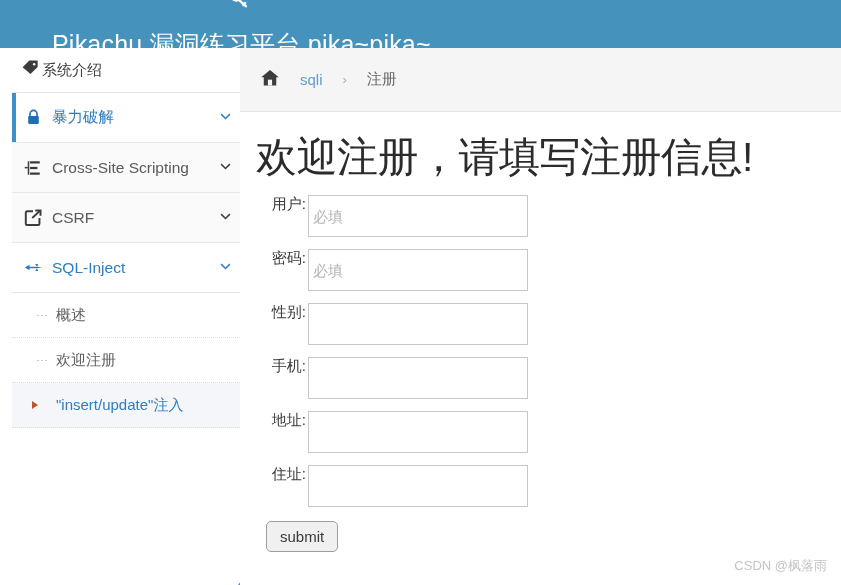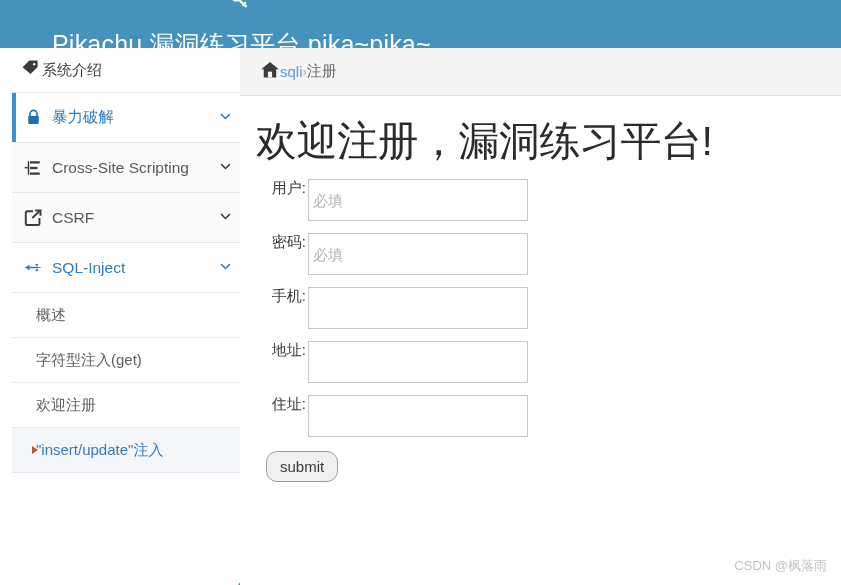--- a/index.html
+++ b/index.html
@@ -79,21 +79,21 @@
   
   .sub-list { position: relative; }
   .sub-item {
     position: relative;
     height: 45px;
     display: flex; align-items: center;
     border-bottom: 1px dotted #dcdcdc;
     background: #ffffff;
   }
   .sub-item .s-label {
-    margin-left: 24px;
+    margin-left: 44px;
     font-size: 15px;
     color: #5e5e5e;
     white-space: nowrap;
   }
   .sub-item.current { background: #f4f6fa; }
   .sub-item.current .s-label { color: #2e7dc1; }
   .sub-bullet {
     position: absolute; left: 20px; top: 50%;
     transform: translateY(-50%);
     width: 0; height: 0;
@@ -131,26 +131,26 @@
     border-bottom: 22px solid transparent;
   }
 
   
   .main {
     position: absolute; left: 240px; top: 48px;
     width: 601px; height: 537px;
     background: #ffffff;
   }
   .breadcrumb {
-    height: 48px;
+    height: 64px;
     background: #f5f5f5;
     border-bottom: 1px solid #e4e4e4;
     display: flex; align-items: center;
     padding-left: 20px;
-    gap: 0;
+    gap: 20px;
   }
   .crumb-link { color: #5b9bd5; font-size: 15px; text-decoration: none; }
   .crumb-sep { color: #adadad; font-size: 13px; }
   .crumb-cur { color: #666666; font-size: 15px; }
 
   .content { padding: 22px 0 0 16px; }
   .page-title {
     font-size: 41px;
     color: #2b2b2b;
     font-weight: 400;
@@ -184,21 +184,21 @@
   }
   .form-input::placeholder { color: #b3b3b3; }
   .submit-btn {
     margin-left: 10px;
     margin-top: 2px;
     padding: 6px 13px;
     font-size: 15px;
     color: #3a3a3a;
     background: #f0f0f0;
     border: 1px solid #9e9e9e;
-    border-radius: 11px;
+    border-radius: 5px;
     font-family: "Liberation Sans", "DejaVu Sans", sans-serif;
     cursor: pointer;
   }
 
   .watermark {
     position: absolute; right: 14px; bottom: 10px;
     font-size: 13px;
     color: #c4c4c4;
     white-space: nowrap;
   }
@@ -303,24 +303,20 @@
 
     <div class="sub-list">
       <span class="tree-line"></span>
 
       <div class="sub-item">
         <span class="tree-tick"></span>
         <span class="s-label">概述</span>
       </div>
 
 
-      <div class="sub-item">
-        <span class="tree-tick"></span>
-        <span class="s-label">字符型注入(get)</span>
-      </div>
 
       <div class="sub-item">
         <span class="tree-tick"></span>
         <span class="s-label">欢迎注册</span>
       </div>
 
 
       <div class="sub-item current">
         <span class="sub-bullet"></span>
         <span class="s-label">"insert/update"注入</span>
@@ -339,34 +335,38 @@
           <path d="M12 2.5 L1.5 11 h3 V21 h15 V11 h3 Z" fill="#3c3c3c"></path>
           <rect x="9.5" y="14" width="5" height="7" fill="#f5f5f5"></rect>
         </svg>
       </span>
       <span class="crumb-link">sqli</span>
       <span class="crumb-sep">›</span>
       <span class="crumb-cur">注册</span>
     </div>
 
     <div class="content">
-      <h1 class="page-title">欢迎注册，漏洞练习平台!</h1>
+      <h1 class="page-title">欢迎注册，请填写注册信息!</h1>
 
       <div class="reg-form">
 
         <div class="form-row">
           <span class="form-label">用户:</span>
           <input class="form-input" type="text" placeholder="必填" style="">
         </div>
 
         <div class="form-row">
           <span class="form-label">密码:</span>
           <input class="form-input" type="text" placeholder="必填" style="">
         </div>
 
+        <div class="form-row">
+          <span class="form-label">性别:</span>
+          <input class="form-input" type="text" placeholder="" style="">
+        </div>
 
         <div class="form-row">
           <span class="form-label">手机:</span>
           <input class="form-input" type="text" placeholder="" style="">
         </div>
 
         <div class="form-row">
           <span class="form-label">地址:</span>
           <input class="form-input" type="text" placeholder="" style="">
         </div>

